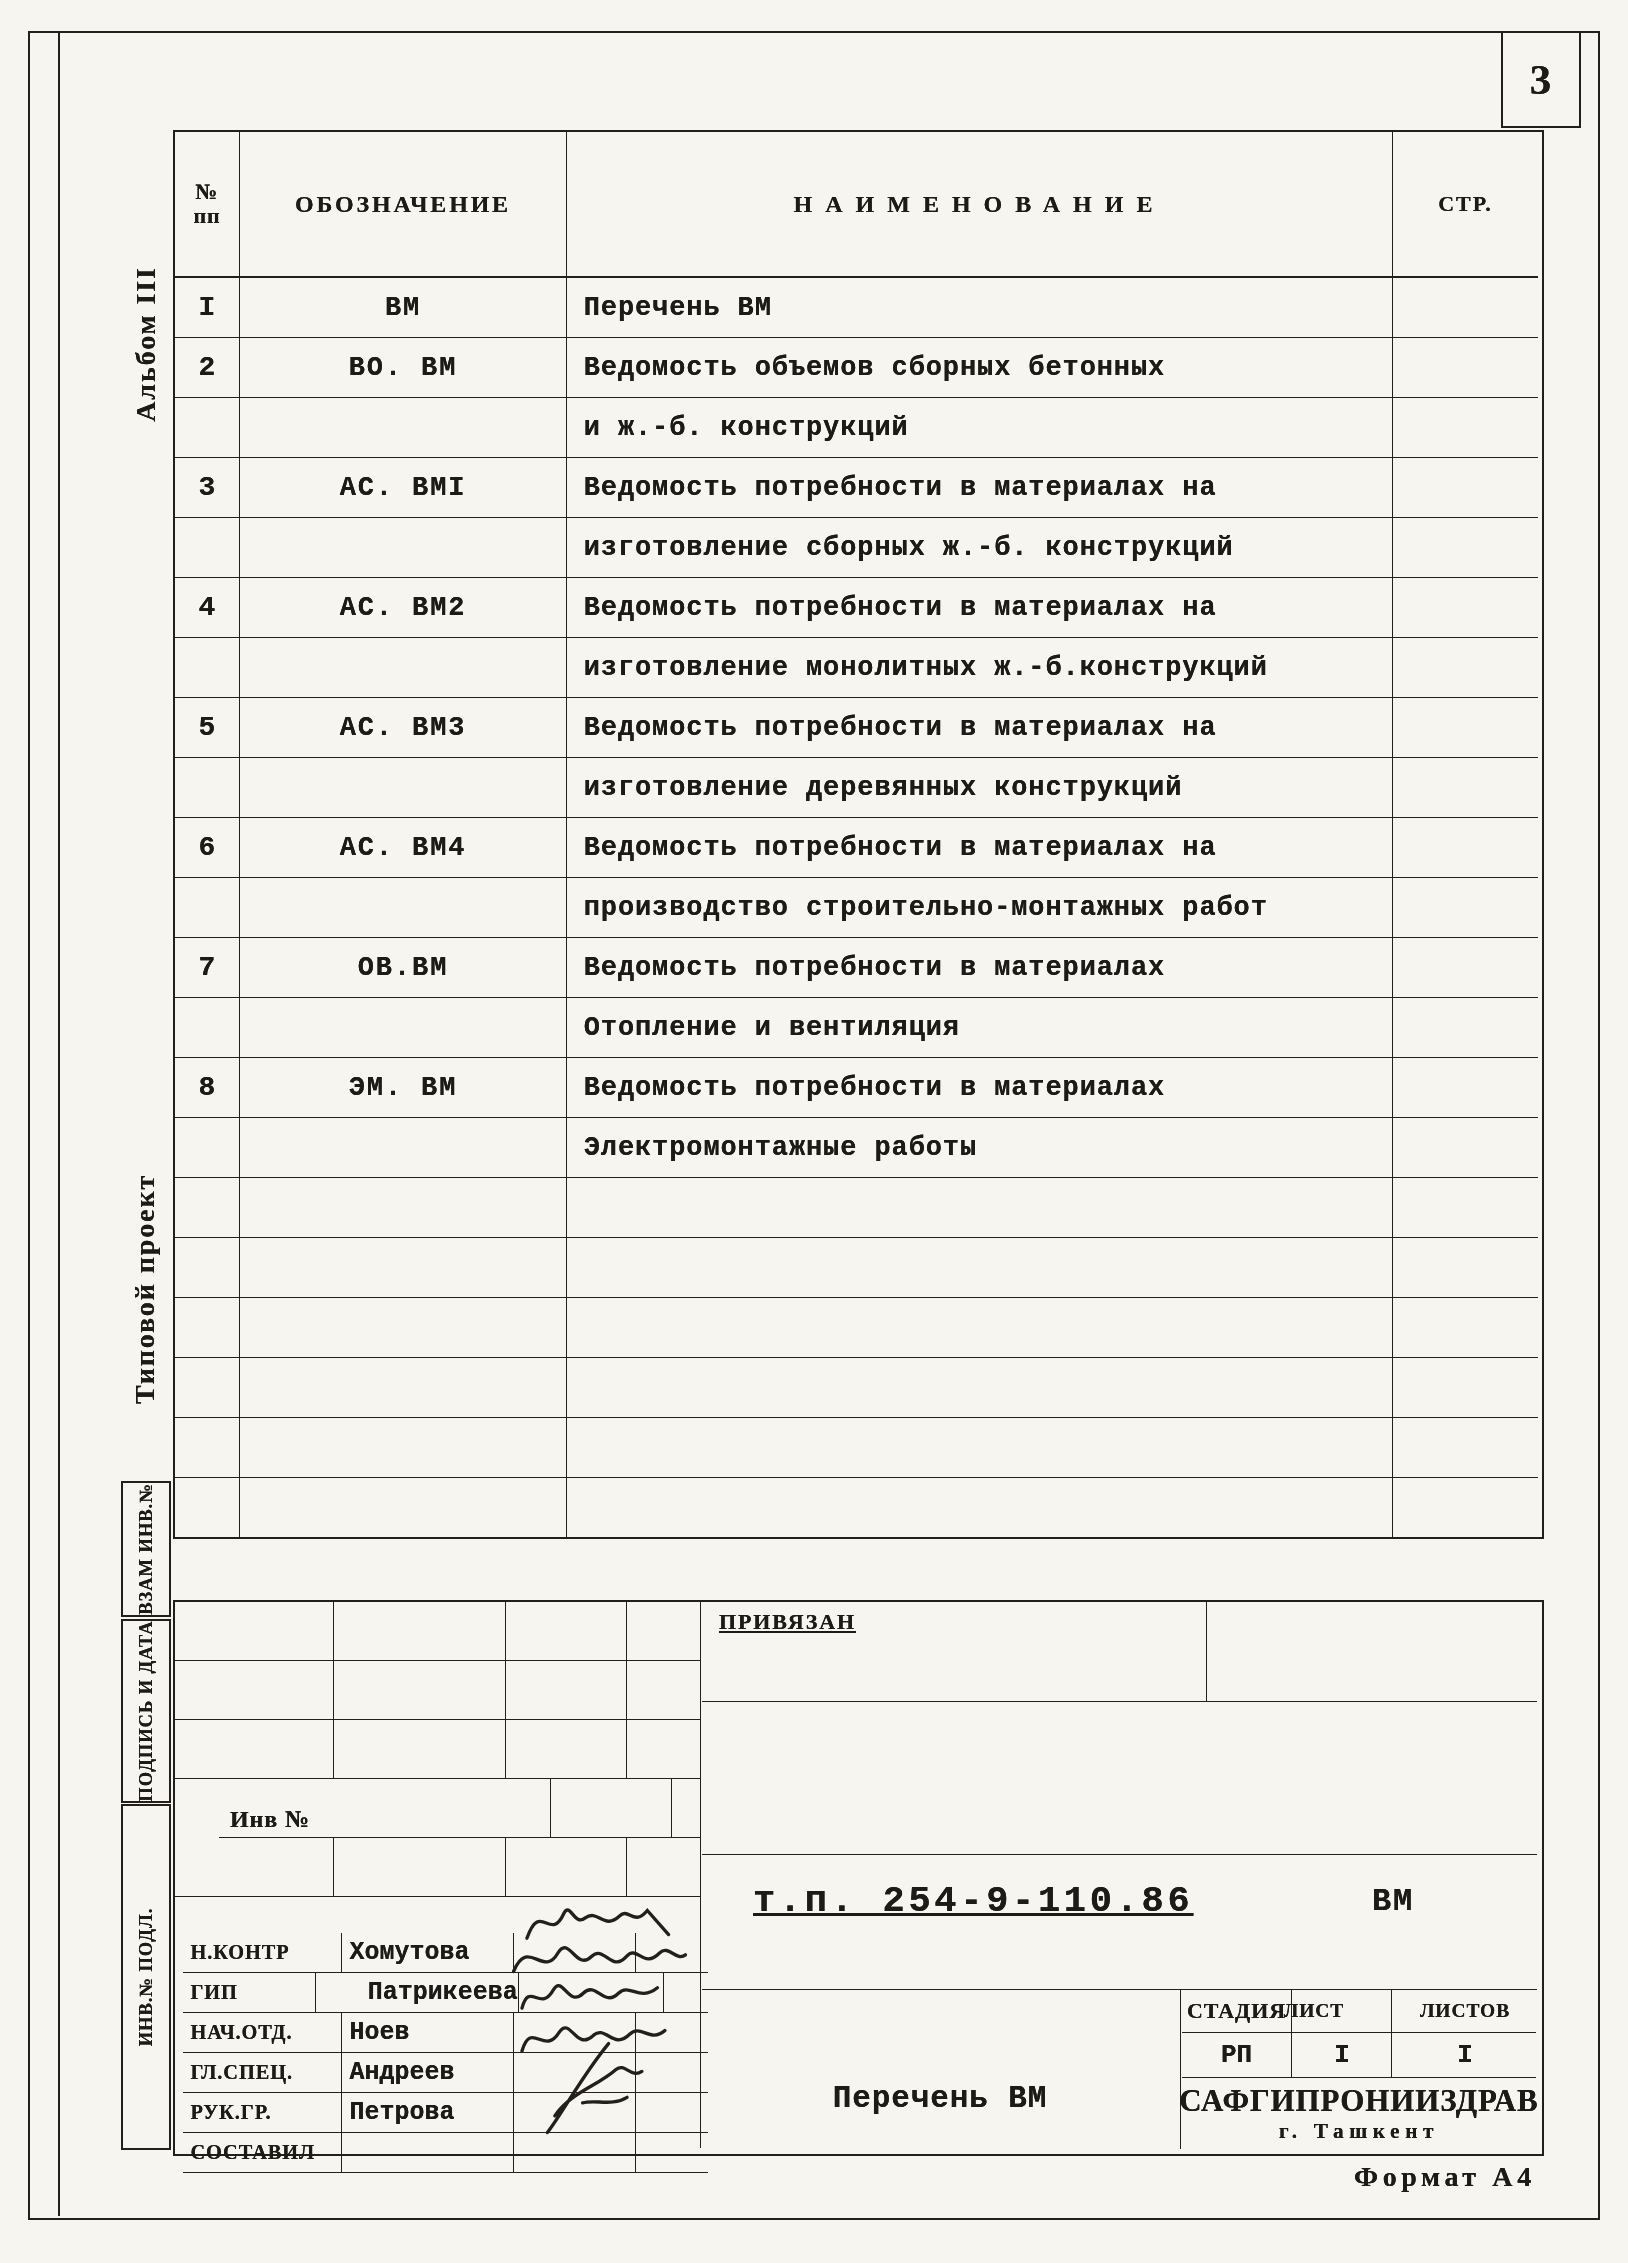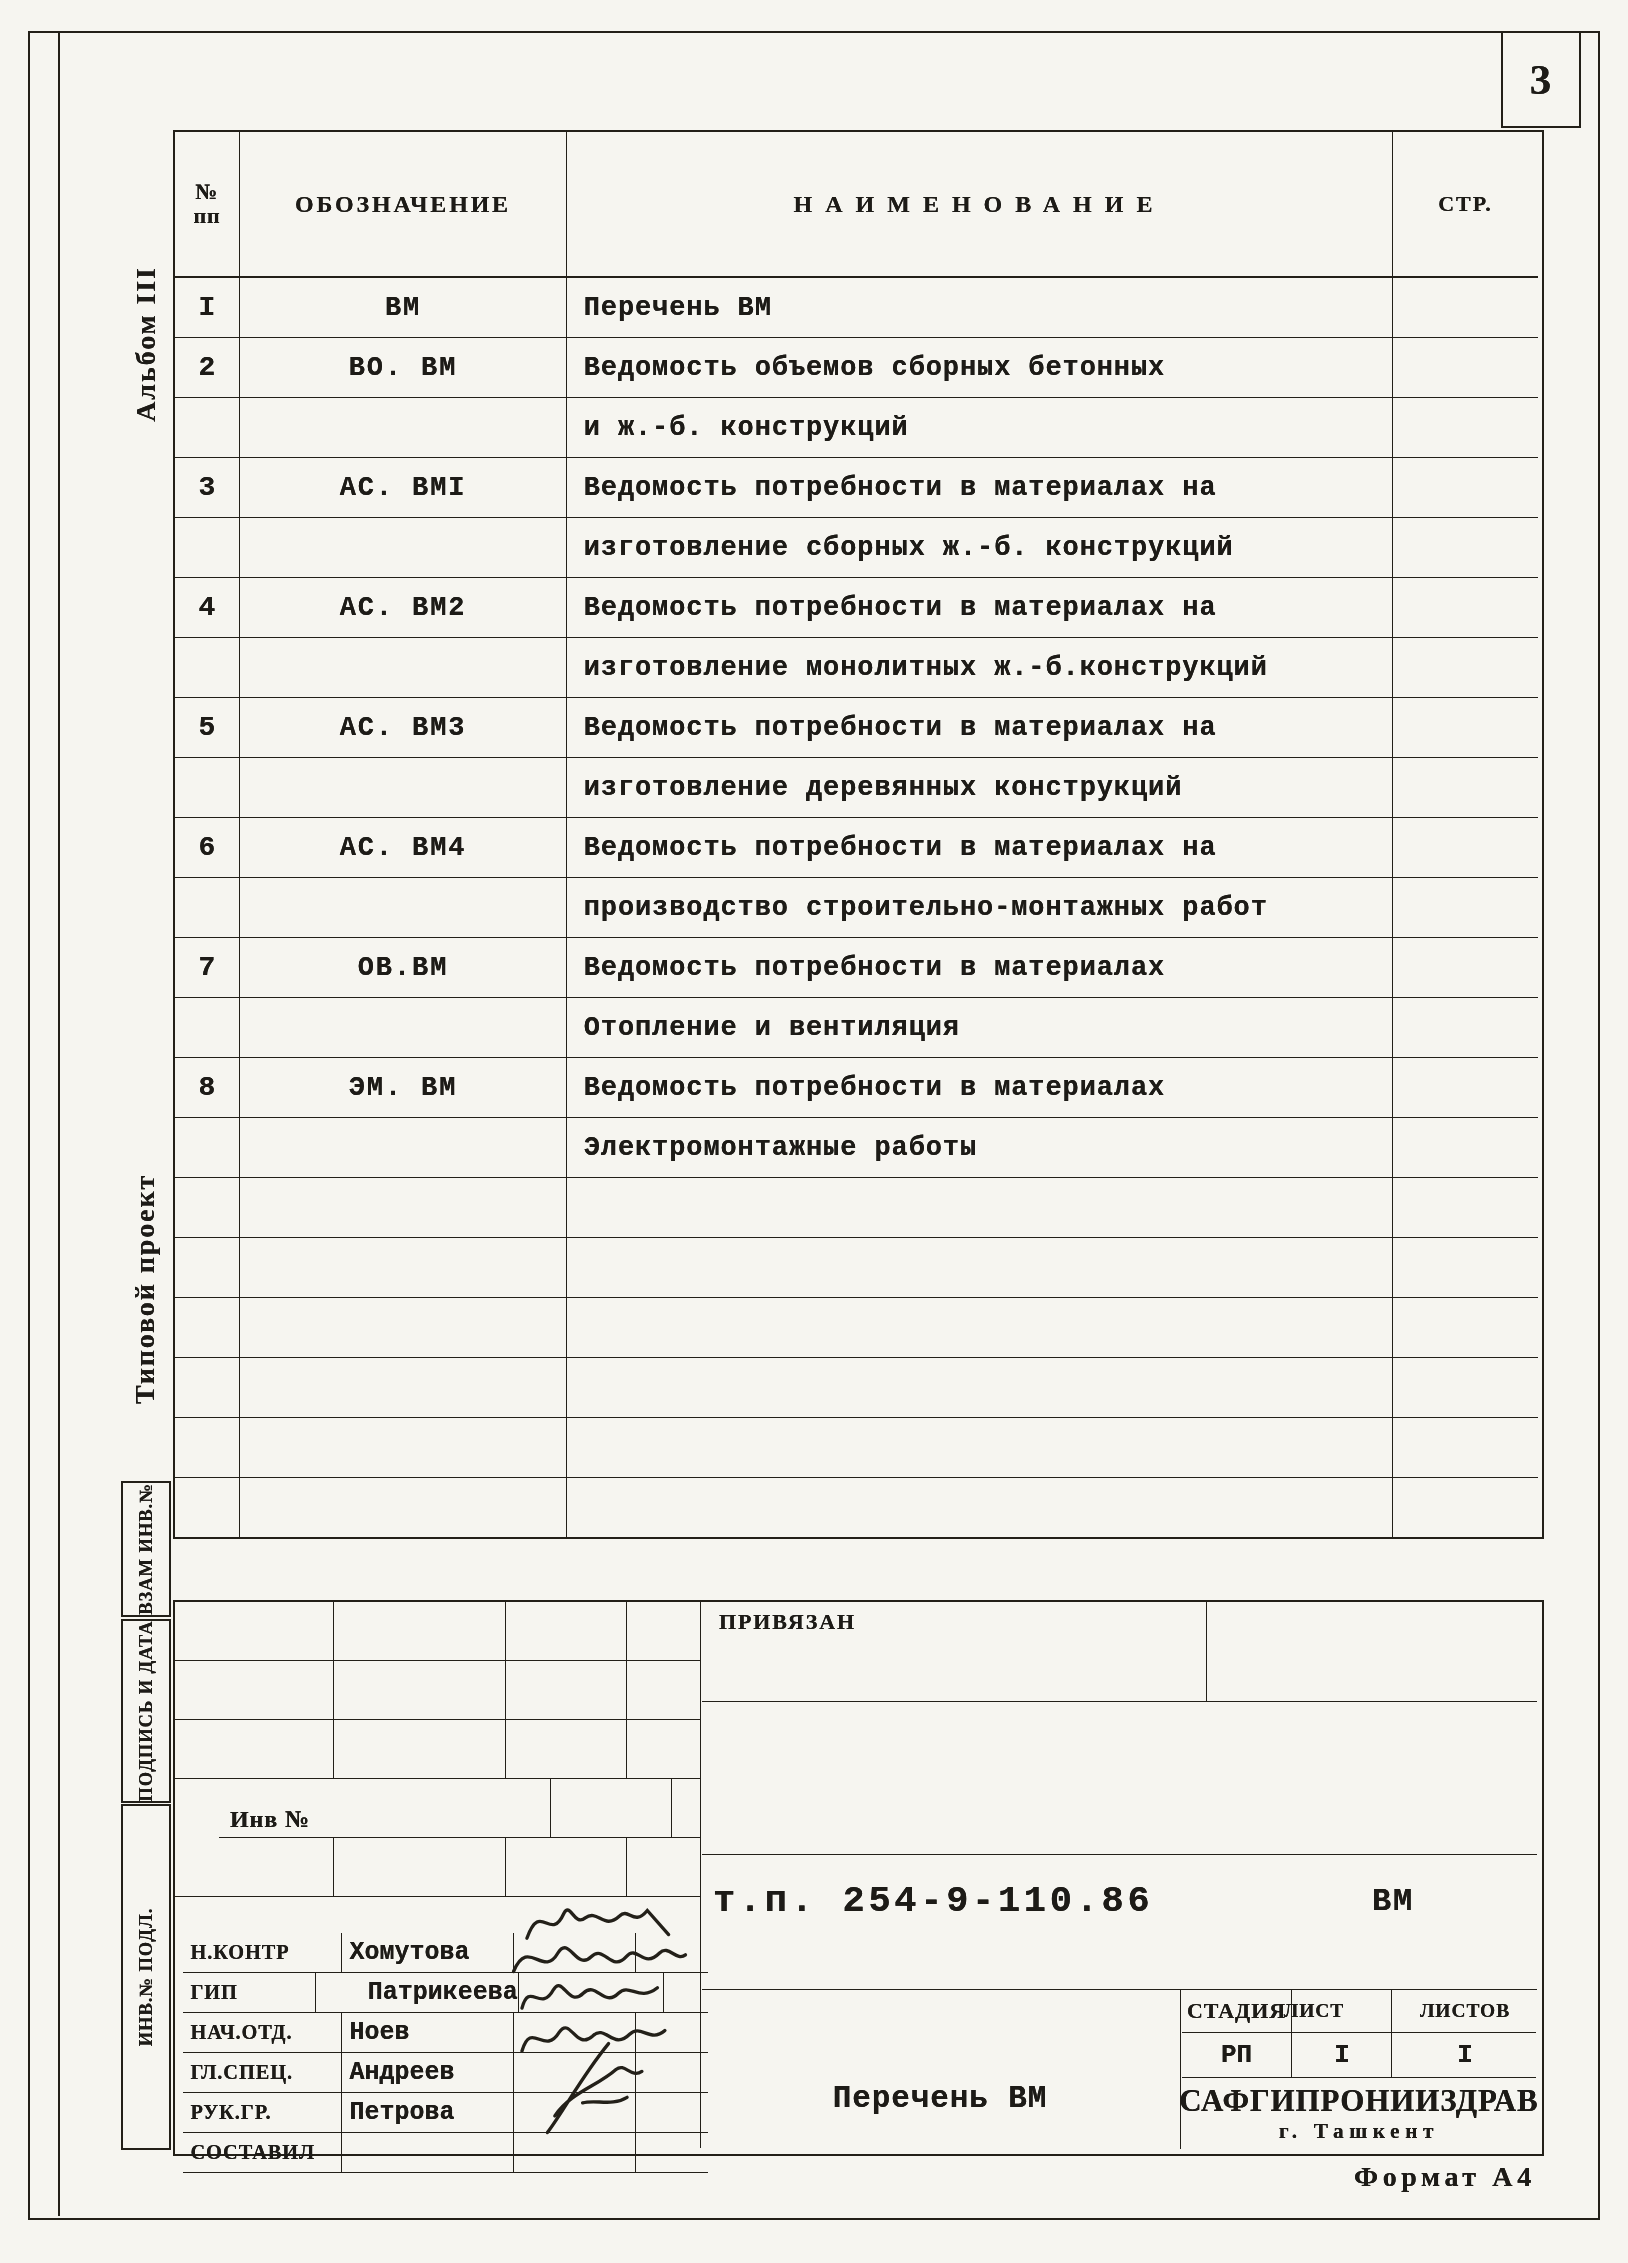--- a/index.html
+++ b/index.html
@@ -246,22 +246,22 @@
     <div class="hline" style="left:527px;top:99px;width:835px;"></div>
     <div class="vline" style="left:1031px;top:0;height:99px;"></div>
     <div class="hline" style="left:527px;top:252px;width:835px;"></div>
     <div class="hline" style="left:527px;top:387px;width:835px;"></div>
     <div class="vline" style="left:1005px;top:387px;height:160px;"></div>
     <div class="hline" style="left:1007px;top:430px;width:354px;"></div>
     <div class="hline" style="left:1007px;top:475px;width:354px;"></div>
     <div class="vline" style="left:1116px;top:387px;height:88px;"></div>
     <div class="vline" style="left:1216px;top:387px;height:88px;"></div>
 
-    <div class="abs lbl" style="left:544px;top:7.4px;font-size:22px;letter-spacing:1.9px;">ПРИВЯЗАН</div>
-    <div class="abs mono" style="left:538px;top:278px;font-size:37px;letter-spacing:3.7px;">т.п. 254-9-110.86</div>
+    <div class="abs lbl" style="left:544px;top:7.4px;font-size:22px;letter-spacing:1.9px;text-decoration:underline;">ПРИВЯЗАН</div>
+    <div class="abs mono" style="left:578px;top:278px;font-size:37px;letter-spacing:3.7px;text-decoration:underline;">т.п. 254-9-110.86</div>
     <div class="abs mono" style="left:1197px;top:281px;font-size:32px;letter-spacing:1.9px;">ВМ</div>
     <div class="abs cen mono" style="left:525px;top:464px;width:480px;height:65px;font-size:31px;letter-spacing:0.9px;">Перечень ВМ</div>
 
     <div class="abs cen lbl" style="left:1007px;top:387px;width:109px;height:44px;font-size:22px;">СТАДИЯ</div>
     <div class="abs cen lbl" style="left:1090px;top:387px;width:98px;height:44px;font-size:19.5px;">ЛИСТ</div>
     <div class="abs cen lbl" style="left:1218px;top:387px;width:144px;height:44px;font-size:19.5px;">ЛИСТОВ</div>
     <div class="abs cen mono" style="left:1007px;top:430px;width:109px;height:45px;font-size:26px;">РП</div>
     <div class="abs cen mono" style="left:1118px;top:430px;width:98px;height:45px;font-size:26px;">I</div>
     <div class="abs cen mono" style="left:1218px;top:430px;width:144px;height:45px;font-size:26px;">I</div>
 

